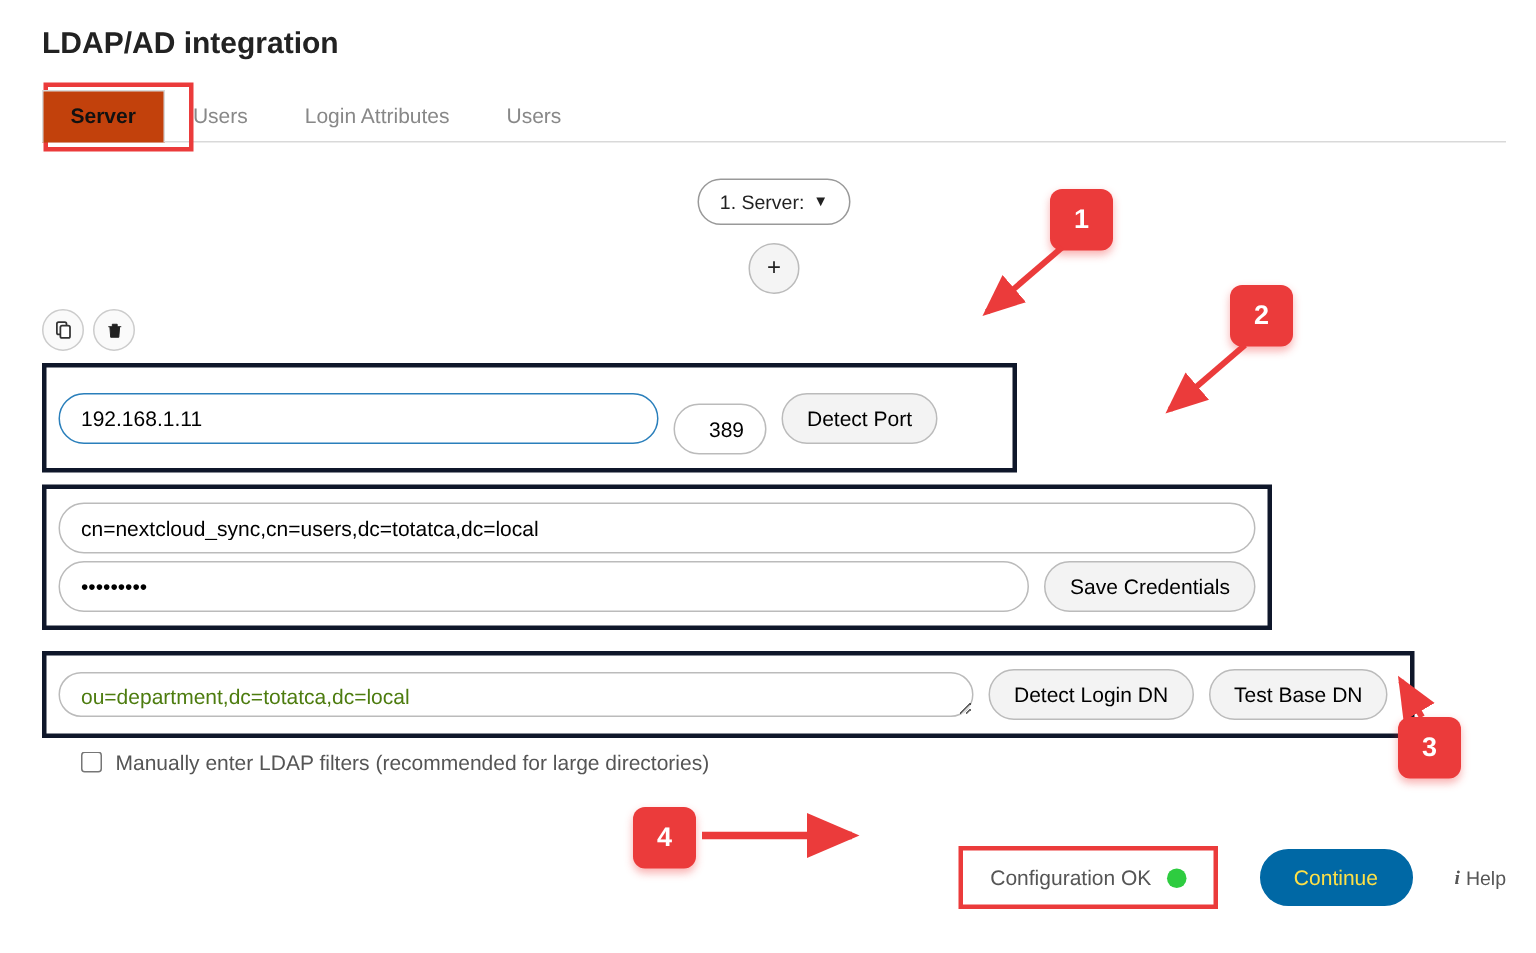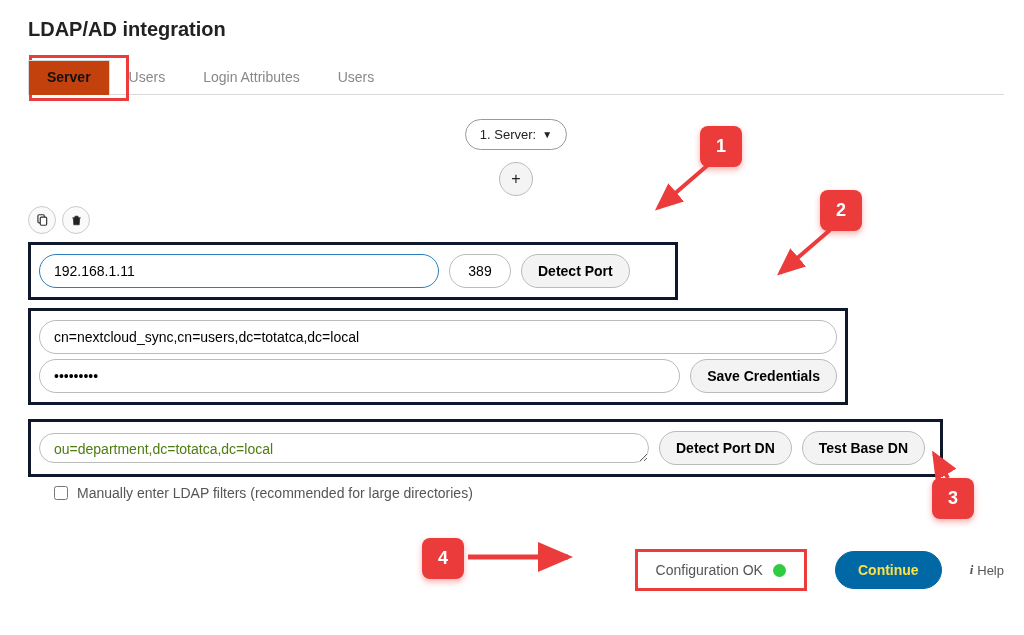--- a/index.html
+++ b/index.html
@@ -116,21 +116,22 @@
     font-family: inherit;
     outline: none;
     background: #fff;
   }
   input.host {
     width: 400px;
     border-color: #2a7fbb;
   }
   input.port {
     width: 62px;
-    text-align: center;
+    text-align: right;
+    margin-top: 15px;
   }
   input.full {
     width: 870px;
   }
   input.full-cred {
     width: 760px;
   }
   textarea.basedn {
     width: 610px;
     height: 30px;
@@ -140,21 +141,21 @@
     line-height: 1.3;
     color: #4d7c0f;
     overflow: hidden;
   }
   .btn {
     border: 1px solid #bbb;
     background: #f3f3f3;
     border-radius: 22px;
     padding: 8px 16px;
     font-size: 14px;
-    font-weight: 700;
+    font-weight: 400;
     cursor: pointer;
     white-space: nowrap;
   }
   .btn-primary {
     background: #0068a5;
     color: #fde047;
     border-color: #0068a5;
     padding: 10px 22px;
   }
   .checkbox-row {
@@ -258,21 +259,21 @@
   </div>
   <div class="row">
     <input type="text" class="full-cred" value="•••••••••" style="">
     <button class="btn">Save Credentials</button>
   </div>
 </div>
 
 <div class="red-box" style="width:915px; margin-top:14px;">
   <div class="row">
     <textarea class="basedn" style="">ou=department,dc=totatca,dc=local</textarea>
-    <button class="btn">Detect Port DN</button>
+    <button class="btn">Detect Login DN</button>
     <button class="btn">Test Base DN</button>
   </div>
 </div>
 
 <div class="checkbox-row">
   <input type="checkbox" style="">
   <span>Manually enter LDAP filters (recommended for large directories)</span>
 </div>
 
 <div class="status-row">

